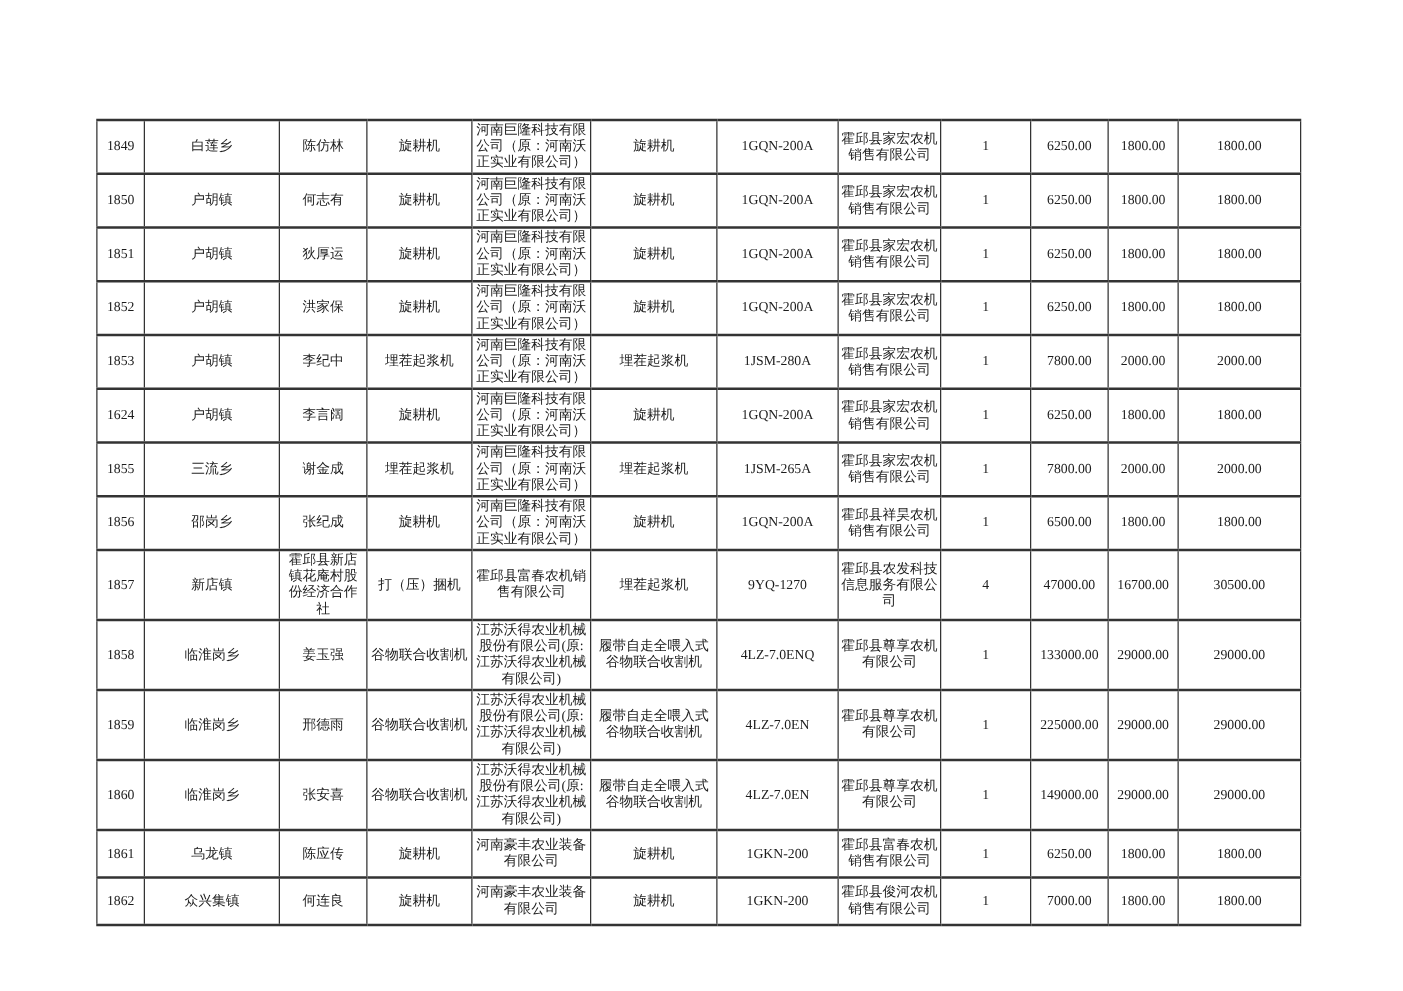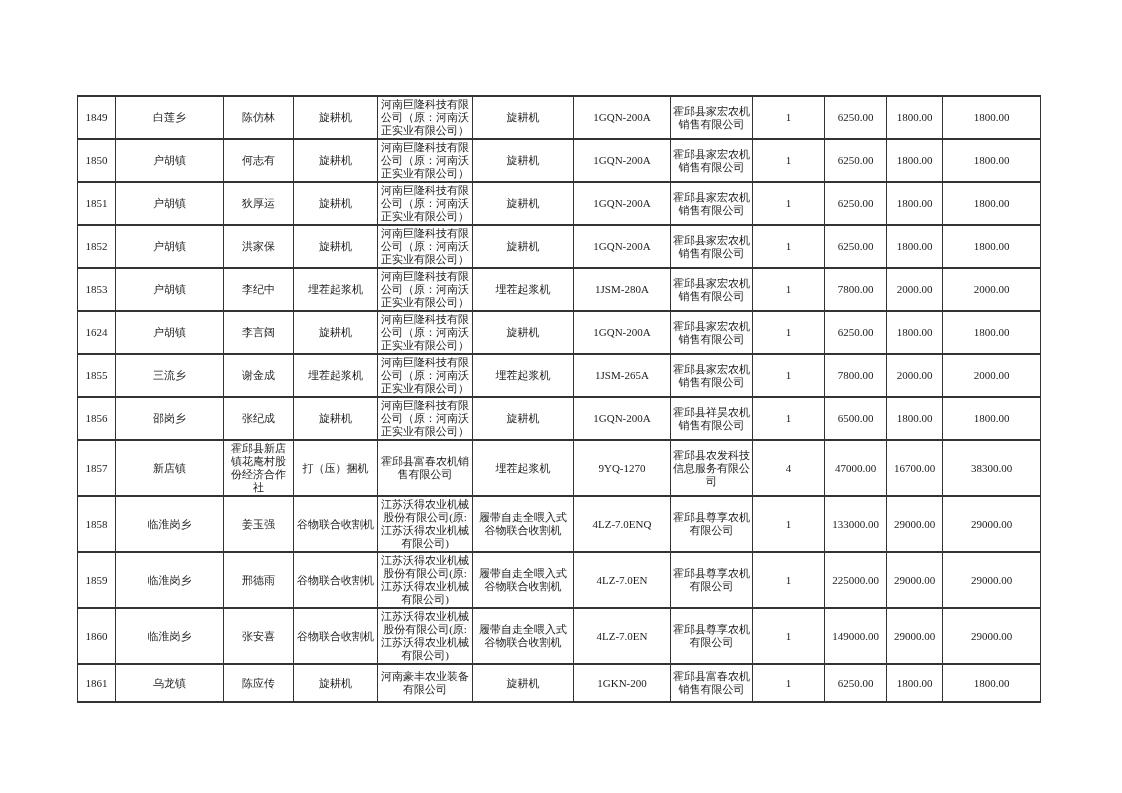--- a/index.html
+++ b/index.html
@@ -200,21 +200,21 @@
     <td>新店镇</td>
     <td>霍邱县新店镇花庵村股份经济合作社</td>
     <td>打（压）捆机</td>
     <td>霍邱县富春农机销售有限公司</td>
     <td>埋茬起浆机</td>
     <td>9YQ-1270</td>
     <td>霍邱县农发科技信息服务有限公司</td>
     <td>4</td>
     <td>47000.00</td>
     <td>16700.00</td>
-    <td>38300.00</td>
+    <td>30500.00</td>
   </tr>
           <tr>
     <td>1858</td>
     <td>临淮岗乡</td>
     <td>姜玉强</td>
     <td>谷物联合收割机</td>
     <td>江苏沃得农业机械股份有限公司(原:江苏沃得农业机械有限公司)</td>
     <td>履带自走全喂入式谷物联合收割机</td>
     <td>4LZ-7.0ENQ</td>
     <td>霍邱县尊享农机有限公司</td>
@@ -258,16 +258,30 @@
     <td>旋耕机</td>
     <td>河南豪丰农业装备有限公司</td>
     <td>旋耕机</td>
     <td>1GKN-200</td>
     <td>霍邱县富春农机销售有限公司</td>
     <td>1</td>
     <td>6250.00</td>
     <td>1800.00</td>
     <td>1800.00</td>
   </tr>
+          <tr>
+    <td>1862</td>
+    <td>众兴集镇</td>
+    <td>何连良</td>
+    <td>旋耕机</td>
+    <td>河南豪丰农业装备有限公司</td>
+    <td>旋耕机</td>
+    <td>1GKN-200</td>
+    <td>霍邱县俊河农机销售有限公司</td>
+    <td>1</td>
+    <td>7000.00</td>
+    <td>1800.00</td>
+    <td>1800.00</td>
+  </tr>
         </tbody>
     </table>
   </div>
 </div>
 
 </body></html>

